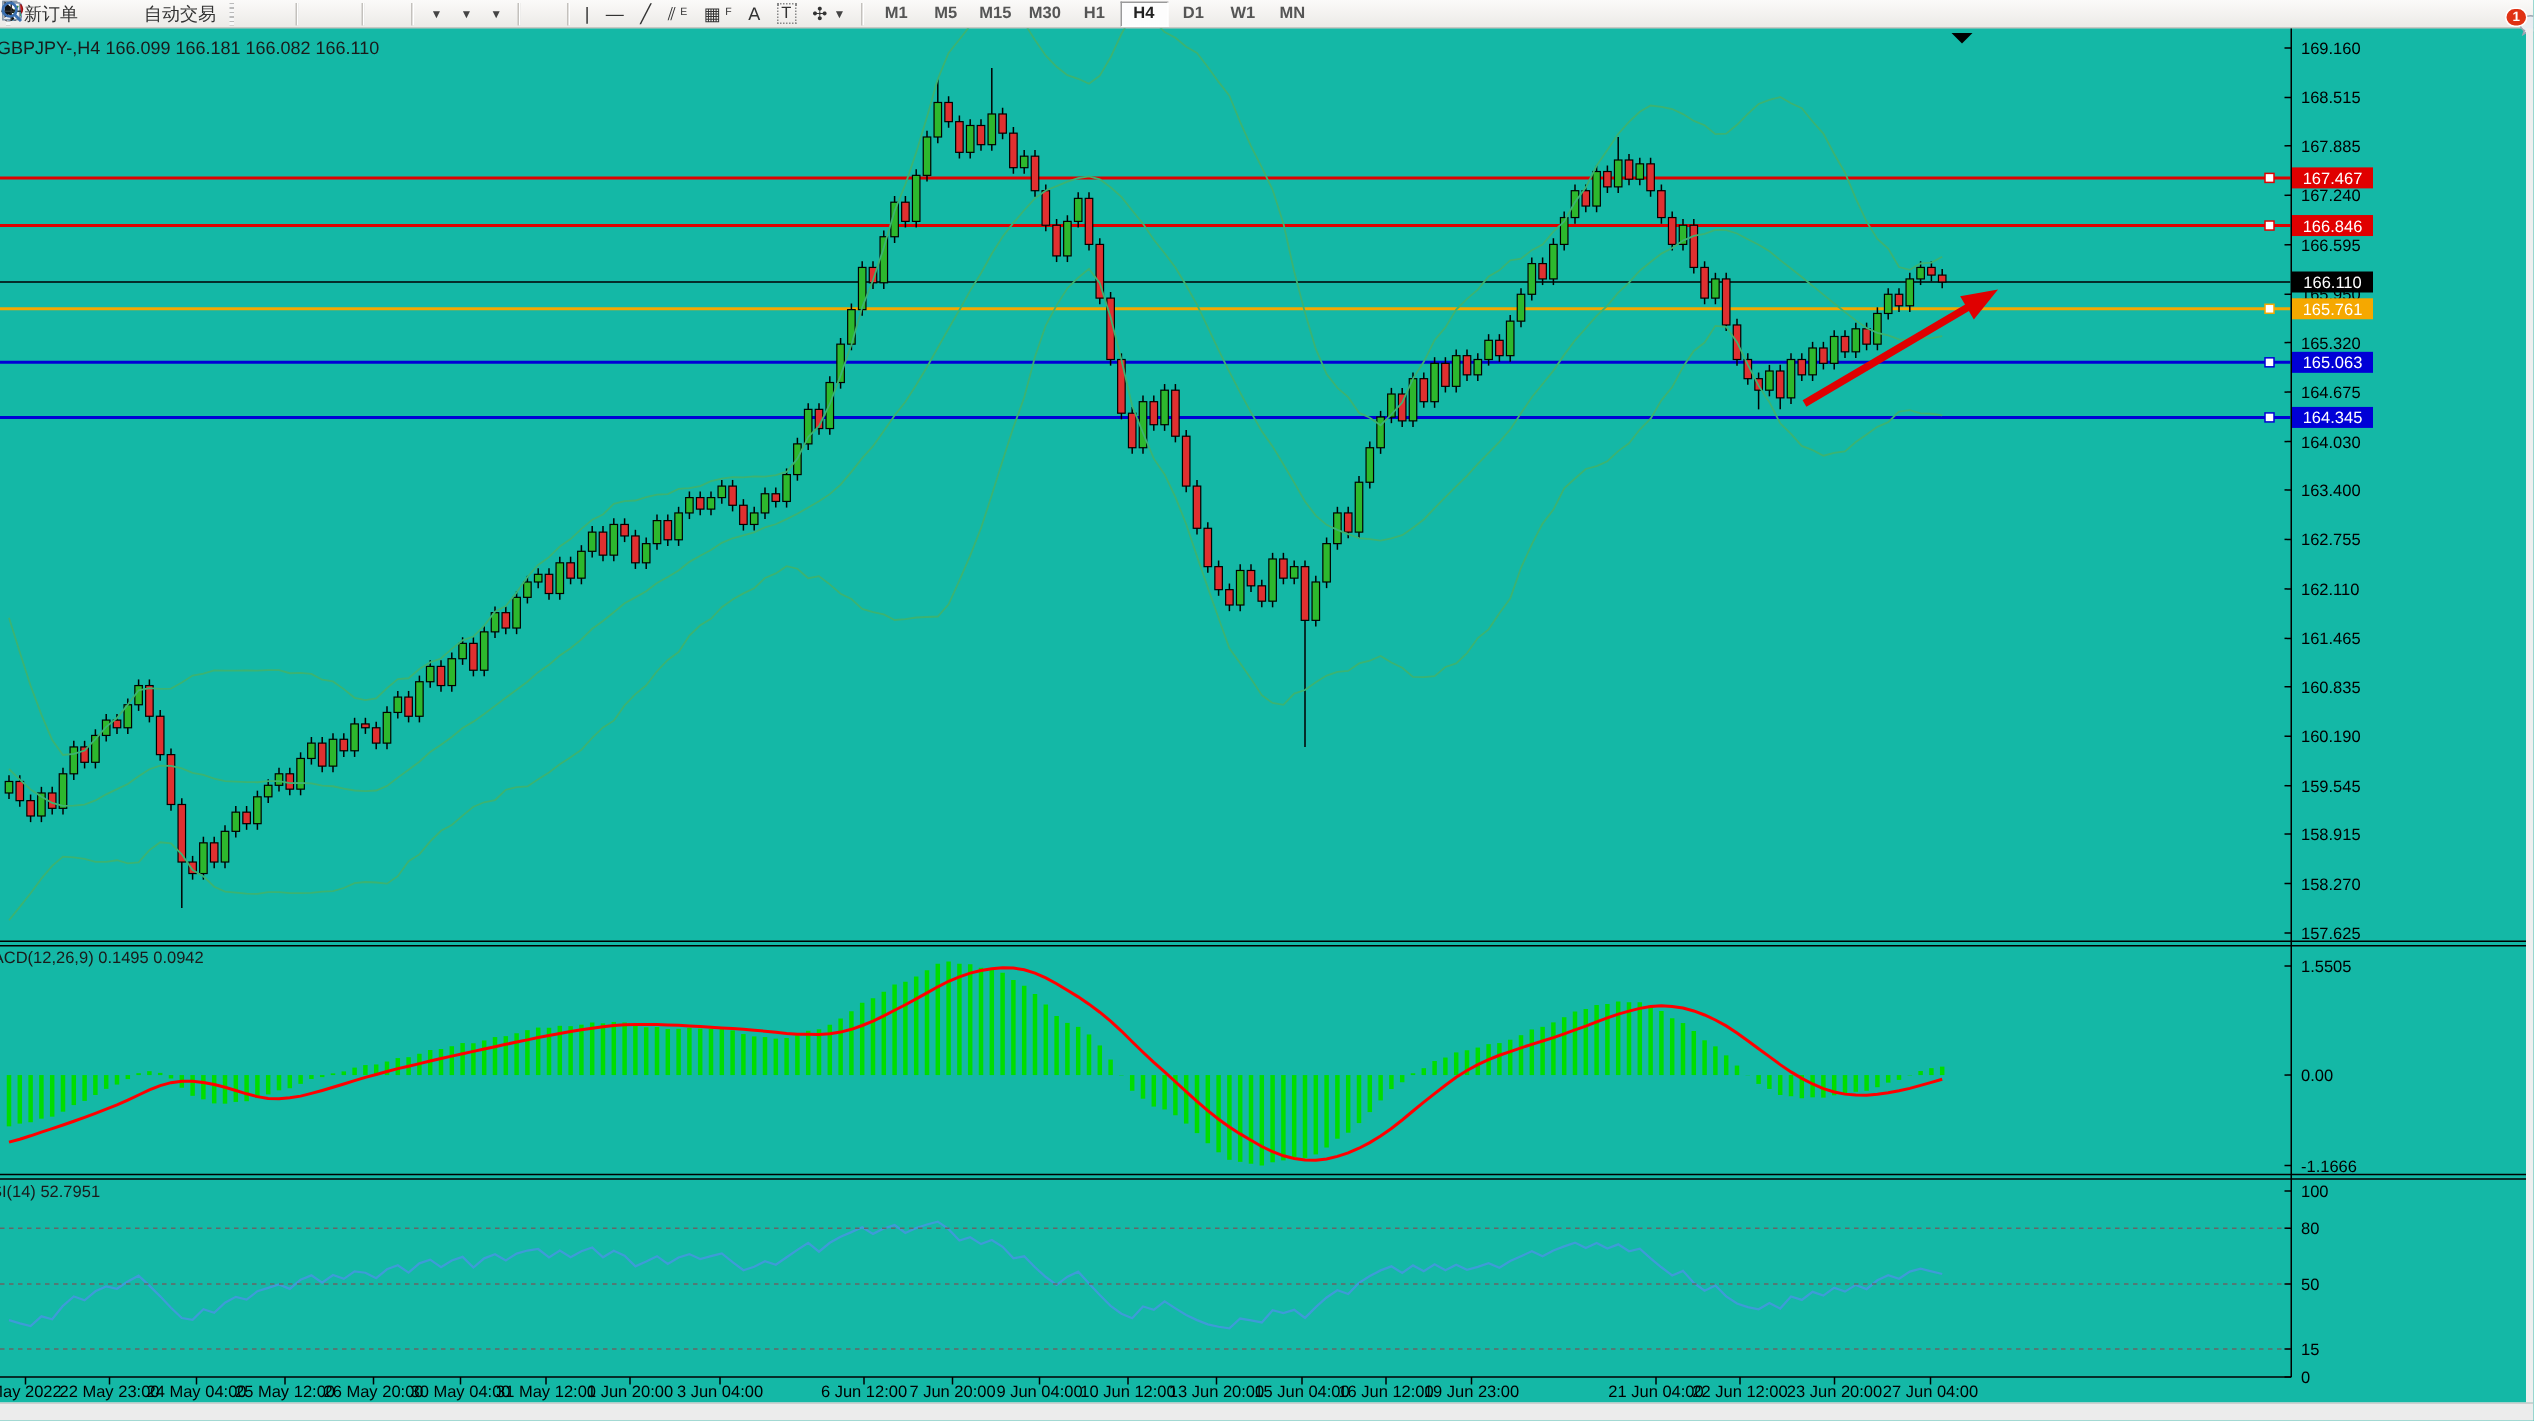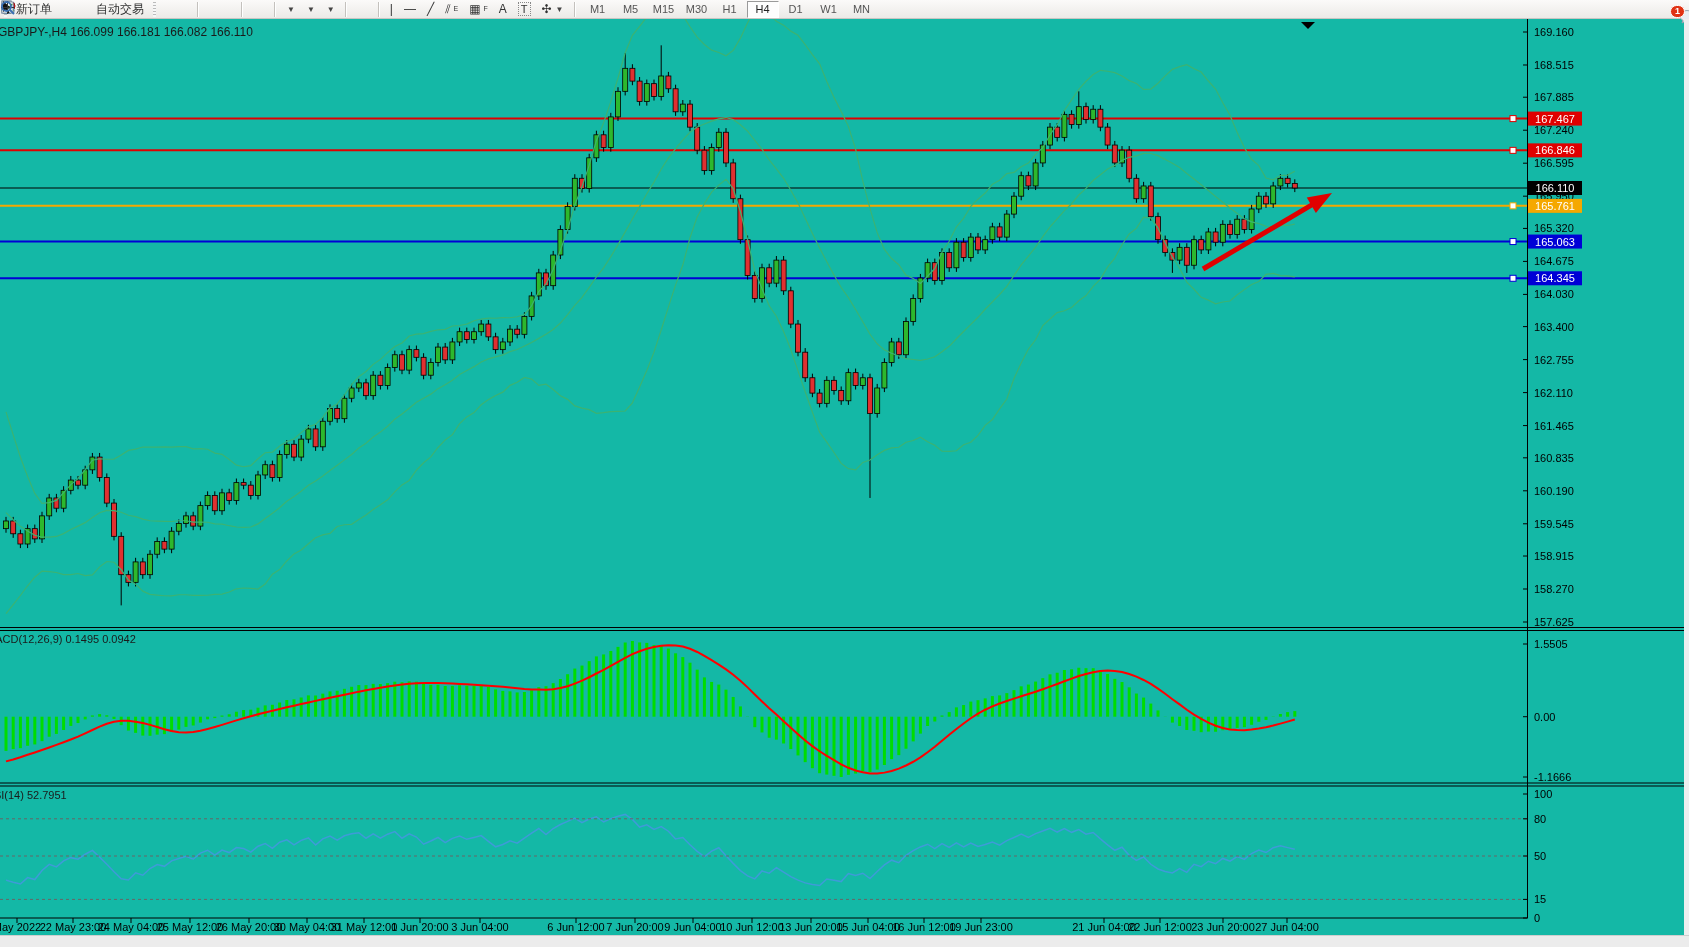--- a/index.html
+++ b/index.html
@@ -7,21 +7,21 @@
        font-family:"Liberation Sans",sans-serif;}
   
   .toolbar{position:absolute;left:0;top:0;width:1689px;height:19px;
     background:linear-gradient(#fbfaf9,#eceae7);border-bottom:1px solid #c9c6c2;
     display:flex;align-items:center;gap:3px;padding:0 2px;box-sizing:border-box;font-size:12px;color:#333;}
   .tbtn{height:17px;display:flex;align-items:center;gap:3px;padding:0 3px;border:1px solid transparent;border-radius:2px;}
   .tsep{width:1px;height:15px;background:#c4c1bd;margin:0 3px;border-right:1px solid #ffffff;}
   .grip{width:3px;height:15px;margin:0 2px;background:repeating-linear-gradient(#bbb 0 1px,#f7f7f7 1px 3px);}
   .glyph{font-size:12px;line-height:16px;}
   .caret{font-size:8px;color:#444;margin-left:1px;}
-  .tf{min-width:24px;text-align:center;font-size:11px;font-weight:normal;color:#555;height:15px;line-height:15px;
+  .tf{min-width:24px;text-align:center;font-size:11px;font-weight:bold;color:#555;height:15px;line-height:15px;
       padding:0 3px;border:1px solid transparent;}
   .tf.active{background:#fdfdfd;border:1px solid #9a9a9a;border-right-color:#fff;border-bottom-color:#fff;color:#222;}
   .tb-right{margin-left:auto;display:flex;align-items:center;gap:6px;padding-right:8px;}
   .badge{position:absolute;top:-4px;right:-6px;background:#e03214;color:#fff;border-radius:8px;
          font-size:9px;font-weight:bold;padding:0 4px;line-height:11px;border:1px solid #fff;}
   
   .ch-label{position:absolute;font-size:12px;color:#1a1a1a;white-space:nowrap;z-index:5;}
   .ind-label{position:absolute;font-size:11px;color:#1a1a1a;white-space:nowrap;z-index:5;}
   
   .statusbar{position:absolute;left:0;top:935px;width:1689px;height:12px;background:#ececec;border-top:1px solid #cfcfcf;}

